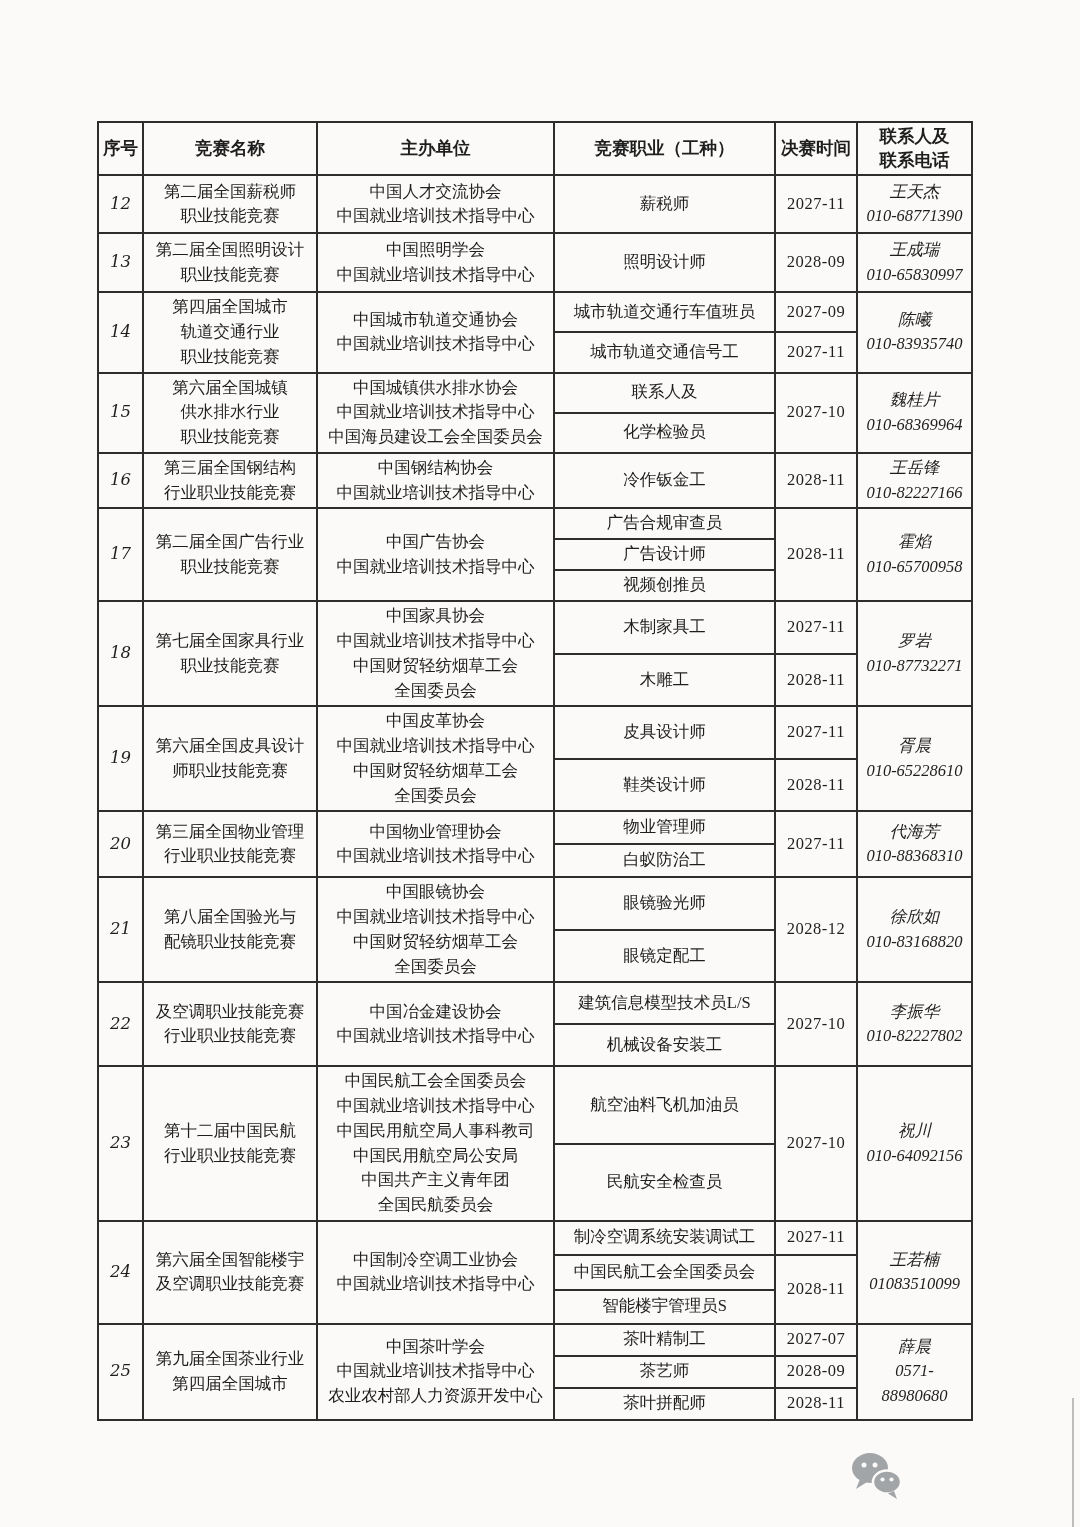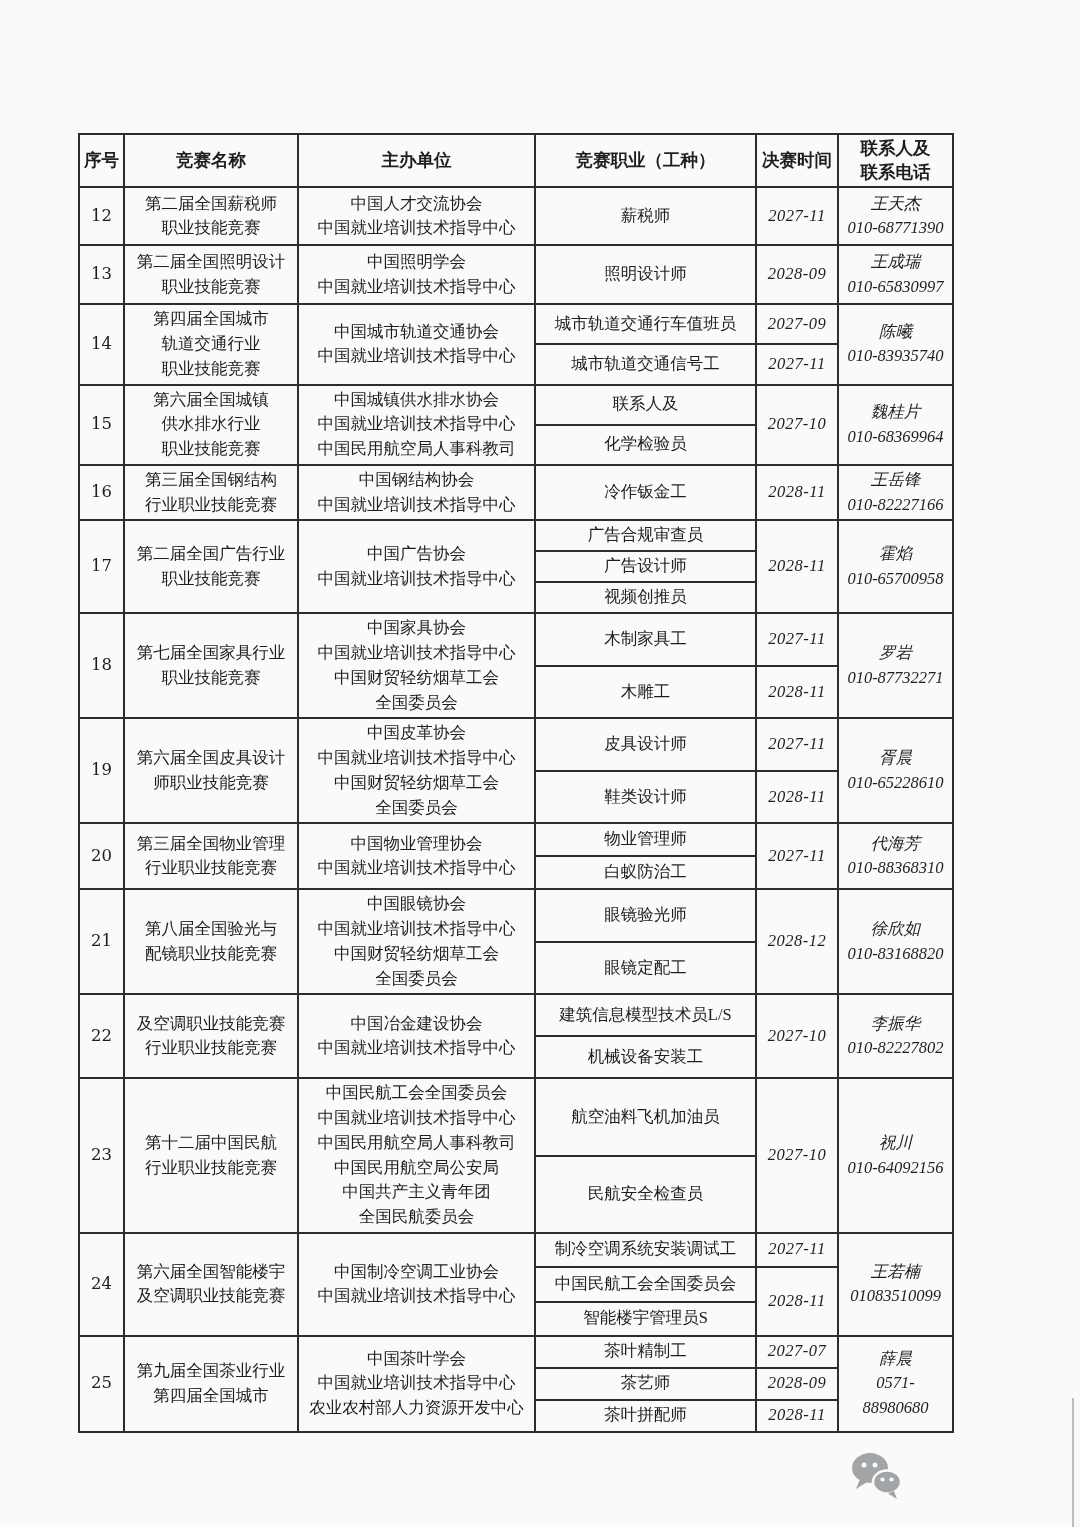--- a/index.html
+++ b/index.html
@@ -1,28 +1,28 @@
 <!DOCTYPE html>
 <html><head>
 <meta charset="utf-8">
 <style>
   * { margin:0; padding:0; box-sizing:border-box; }
   html,body { width:1080px; height:1527px; background:#fbfbf9; overflow:hidden;
     font-family:"Liberation Serif","DejaVu Serif",serif; color:#1e1e1e; }
   .page { position:relative; width:1080px; height:1527px; background:#fbfaf8; }
 
-  table.comp { position:absolute; left:78px; top:121px; border-collapse:collapse;
-    table-layout:fixed; width:874px;margin-top:12px; }
+  table.comp { position:absolute; left:97px; top:121px; border-collapse:collapse;
+    table-layout:fixed; width:874px; }
   table.comp td, table.comp th { border:2px solid #2d2d2d; text-align:center;
     vertical-align:middle; padding:2px 3px; font-size:16.5px; line-height:1.5;
     white-space:pre-line; overflow:hidden; }
   table.comp th { font-weight:bold; font-size:17.5px; line-height:1.35; }
-  .c-time { letter-spacing:0.5px;font-style:italic; }
+  .c-time { letter-spacing:0.5px; }
   .c-contact { font-size:16px;font-style:italic; }
-  .c-no { font-family:"DejaVu Serif",serif; }
+  .c-no { font-family:"DejaVu Serif",serif;font-style:italic; }
 
   .watermark { position:absolute; left:752px; top:1452px; display:flex;
     align-items:center; gap:24px;flex-direction:column; }
   .watermark .wm-text { font-family:"Liberation Sans","DejaVu Sans",sans-serif;
     font-size:28px; color:#adadad; letter-spacing:3px; }
   .scan-edge { position:absolute; right:6px; top:1398px; width:2px; height:129px;
     background:#bdbdbd; }
 </style>
 </head>
 <body>
@@ -91,21 +91,21 @@
       <td class="c-time">2027-11</td>
     </tr>
 
     <tr style="height:40px">
       <td class="c-no" rowspan="2">15</td>
       <td class="c-name" rowspan="2">第六届全国城镇
 供水排水行业
 职业技能竞赛</td>
       <td class="c-org" rowspan="2">中国城镇供水排水协会
 中国就业培训技术指导中心
-中国民用航空局人事科教司</td>
+中国海员建设工会全国委员会</td>
       <td class="c-occ">联系人及</td>
       <td class="c-time" rowspan="2">2027-10</td>
       <td class="c-contact" rowspan="2">魏桂片
 010-68369964</td>
     </tr>
     <tr style="height:40px">
       <td class="c-occ">化学检验员</td>
     </tr>
 
     <tr style="height:54px">

